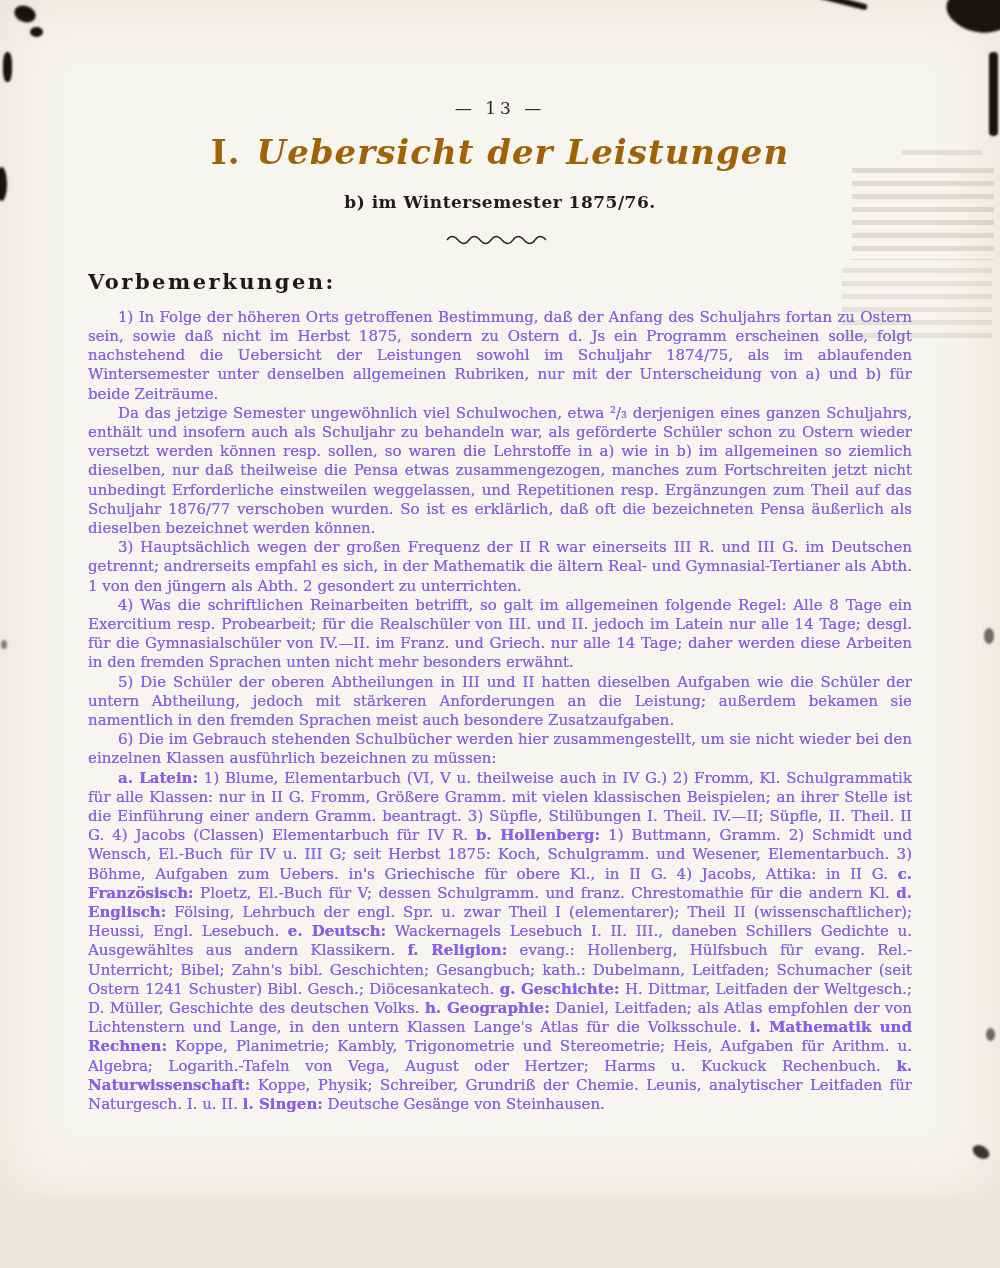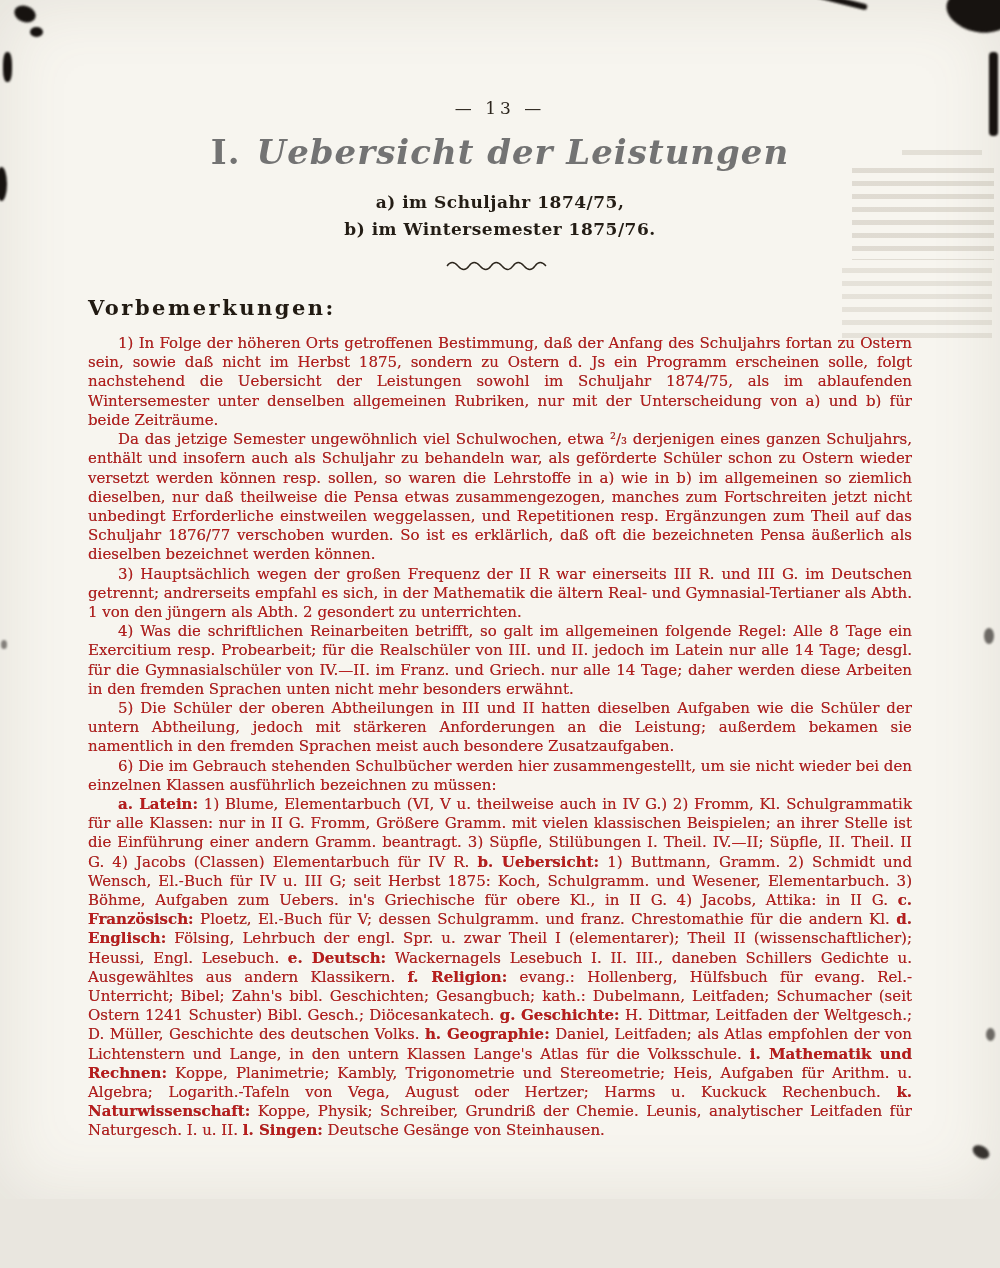--- a/index.html
+++ b/index.html
@@ -17,38 +17,38 @@
     position:absolute;left:88px;top:98px;width:824px;
   }
   .pagenum{
     text-align:center;font-size:17px;letter-spacing:4px;color:#2b241c;
     margin-bottom:16px;
   }
   .title{
     text-align:center;
     font-size:34px;line-height:1.1;
     font-weight:bold;font-style:italic;
-    color:#737373;
+    color:#a16207;
     margin-bottom:18px;
     letter-spacing:1px;
   }
   .title .title-num{margin-right:16px;font-style:normal;}
   .subtitle{
     text-align:center;font-size:17px;font-weight:bold;color:#241d15;
     line-height:1.55;letter-spacing:0.5px;
   }
   .divider{text-align:center;margin:14px 0 20px 0;}
   .heading{
     text-align:left;font-size:21px;font-weight:bold;letter-spacing:2.5px;
     color:#211a12;margin-bottom:14px;
   }
   p.body{
     margin:0;font-size:15px;line-height:19.2px;
     text-align:justify;text-indent:30px;
-    color:#b91c1c;
+    color:#8b5cf6;
     text-shadow:0 0 0.4px rgba(40,32,20,0.55);
   }
   .blabel{font-weight:bold;}
   
   .artifact{position:absolute;background:#171310;border-radius:50%;filter:blur(1px);}
   .a1{left:14px;top:6px;width:22px;height:16px;transform:rotate(20deg);}
   .a2{left:30px;top:27px;width:13px;height:10px;}
   .a3{left:3px;top:52px;width:9px;height:30px;border-radius:40%;}
   .a4{left:-4px;top:167px;width:11px;height:34px;}
   .a5{left:1px;top:640px;width:6px;height:9px;opacity:.5;}
@@ -92,42 +92,41 @@
   <div class="bleed bleed3"></div>
 
   <div class="content">
 
     <div class="pagenum">—  13  —</div>
 
     <div class="title">
       <span class="title-num">I.</span><span class="title-text">Uebersicht der Leistungen</span>
     </div>
 
-    <div class="subtitle">a) im Schuljahr 1874/75,</div>
     <div class="subtitle">b) im Wintersemester 1875/76.</div>
 
     <div class="divider">
       <svg width="110" height="10" viewBox="0 0 110 10">
         <path d="M2,5 q5,-7 11,0 t11,0 t11,0 t11,0 t11,0 t11,0 t11,0 t11,0 t11,0" fill="none" stroke="#2c251c" stroke-width="1.3"></path>
       </svg>
     </div>
 
     <div class="heading">Vorbemerkungen:</div>
 
     <p class="body">1) In Folge der höheren Orts getroffenen Bestimmung, daß der Anfang des Schuljahrs fortan zu Ostern sein, sowie daß nicht im Herbst 1875, sondern zu Ostern d. Js ein Programm erscheinen solle, folgt nachstehend die Uebersicht der Leistungen sowohl im Schuljahr 1874/75, als im ablaufenden Wintersemester unter denselben allgemeinen Rubriken, nur mit der Unterscheidung von a) und b) für beide Zeiträume.</p>
     <p class="body">Da das jetzige Semester ungewöhnlich viel Schulwochen, etwa ²/₃ derjenigen eines ganzen Schuljahrs, enthält und insofern auch als Schuljahr zu behandeln war, als geförderte Schüler schon zu Ostern wieder versetzt werden können resp. sollen, so waren die Lehrstoffe in a) wie in b) im allgemeinen so ziemlich dieselben, nur daß theilweise die Pensa etwas zusammengezogen, manches zum Fortschreiten jetzt nicht unbedingt Erforderliche einstweilen weggelassen, und Repetitionen resp. Ergänzungen zum Theil auf das Schuljahr 1876/77 verschoben wurden.  So ist es erklärlich, daß oft die bezeichneten Pensa äußerlich als dieselben bezeichnet werden können.</p>
     <p class="body">3) Hauptsächlich wegen der großen Frequenz der II R war einerseits III R. und III G. im Deutschen getrennt; andrerseits empfahl es sich, in der Mathematik die ältern Real- und Gymnasial-Tertianer als Abth. 1 von den jüngern als Abth. 2 gesondert zu unterrichten.</p>
     <p class="body">4) Was die schriftlichen Reinarbeiten betrifft, so galt im allgemeinen folgende Regel: Alle 8 Tage ein Exercitium resp. Probearbeit; für die Realschüler von III. und II. jedoch im Latein nur alle 14 Tage; desgl. für die Gymnasialschüler von IV.—II. im Franz. und Griech. nur alle 14 Tage; daher werden diese Arbeiten in den fremden Sprachen unten nicht mehr besonders erwähnt.</p>
     <p class="body">5) Die Schüler der oberen Abtheilungen in III und II hatten dieselben Aufgaben wie die Schüler der untern Abtheilung, jedoch mit stärkeren Anforderungen an die Leistung; außerdem bekamen sie namentlich in den fremden Sprachen meist auch besondere Zusatzaufgaben.</p>
     <p class="body">6) Die im Gebrauch stehenden Schulbücher werden hier zusammengestellt, um sie nicht wieder bei den einzelnen Klassen ausführlich bezeichnen zu müssen:</p>
 
     <p class="body books">
       <span class="blabel">a. Latein:</span>
       <span>1) Blume, Elementarbuch (VI, V u. theilweise auch in IV G.)  2) Fromm, Kl. Schulgrammatik für alle Klassen: nur in II G.  Fromm, Größere Gramm. mit vielen klassischen Beispielen; an ihrer Stelle ist die Einführung einer andern Gramm. beantragt.  3) Süpfle, Stilübungen I. Theil. IV.—II; Süpfle, II. Theil. II G.  4) Jacobs (Classen) Elementarbuch für IV R.</span>
-      <span class="blabel">b. Uebersicht:</span>
+      <span class="blabel">b. Hollenberg:</span>
       <span>1) Buttmann, Gramm.  2) Schmidt und Wensch, El.-Buch für IV u. III G; seit Herbst 1875: Koch, Schulgramm. und Wesener, Elementarbuch.  3) Böhme, Aufgaben zum Uebers. in's Griechische für obere Kl., in II G.  4) Jacobs, Attika: in II G.</span>
       <span class="blabel">c. Französisch:</span>
       <span>Ploetz, El.-Buch für V; dessen Schulgramm. und franz. Chrestomathie für die andern Kl.</span>
       <span class="blabel">d. Englisch:</span>
       <span>Fölsing, Lehrbuch der engl. Spr. u. zwar Theil I (elementarer); Theil II (wissenschaftlicher); Heussi, Engl. Lesebuch.</span>
       <span class="blabel">e. Deutsch:</span>
       <span>Wackernagels Lesebuch I. II. III., daneben Schillers Gedichte u. Ausgewähltes aus andern Klassikern.</span>
       <span class="blabel">f. Religion:</span>
       <span>evang.: Hollenberg, Hülfsbuch für evang. Rel.-Unterricht; Bibel; Zahn's bibl. Geschichten; Gesangbuch; kath.: Dubelmann, Leitfaden; Schumacher (seit Ostern 1241 Schuster) Bibl. Gesch.; Diöcesankatech.</span>
       <span class="blabel">g. Geschichte:</span>

